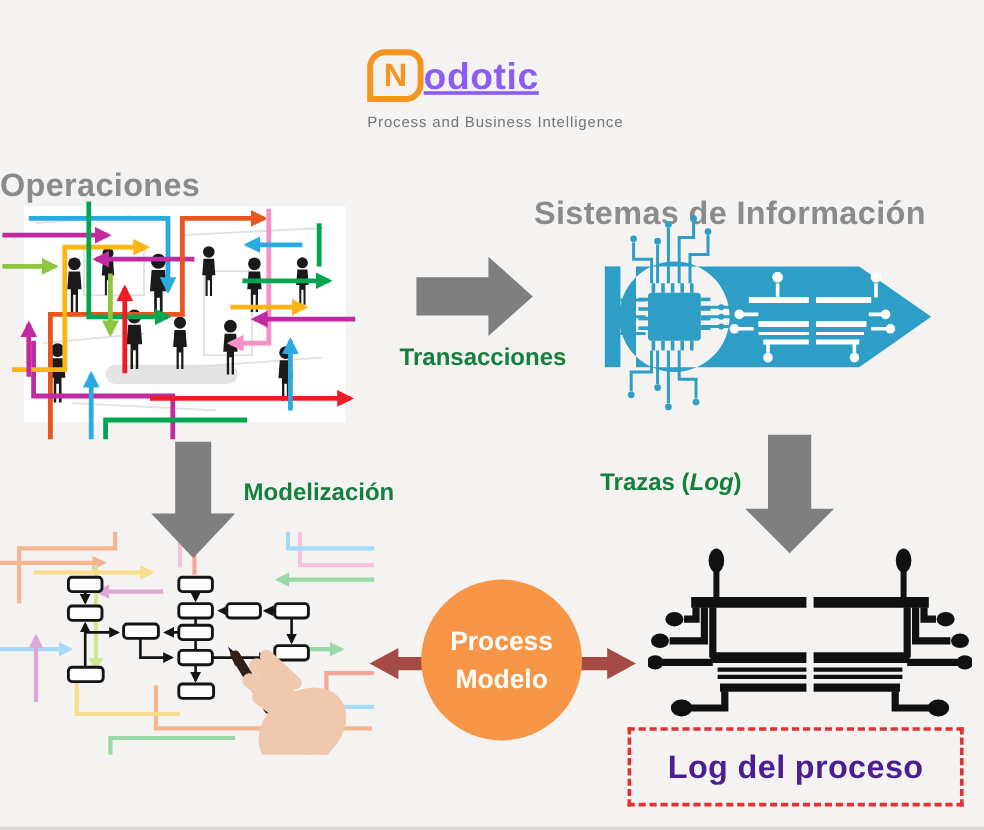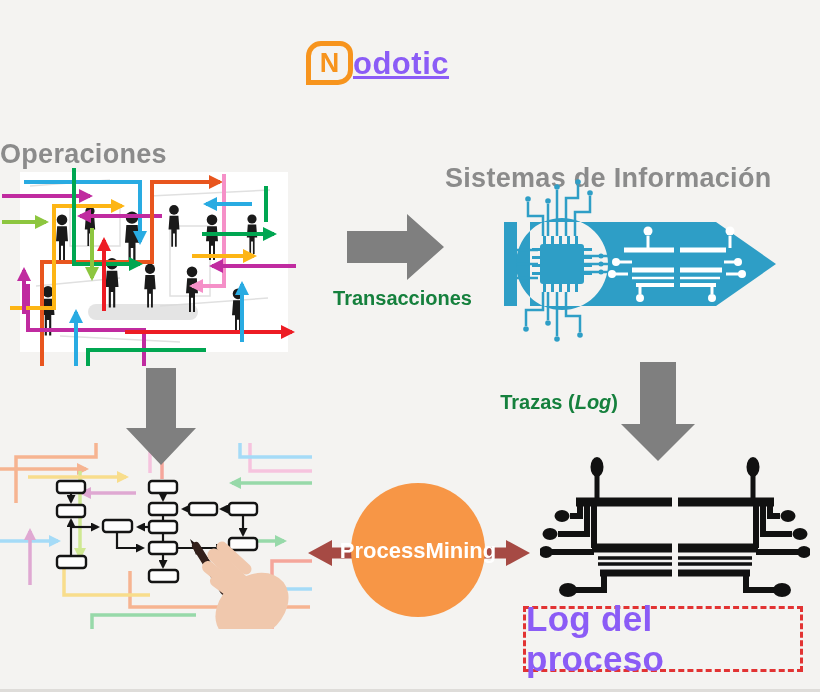--- a/index.html
+++ b/index.html
@@ -25,41 +25,42 @@
   .h-modelo{left:10px;top:614px;width:320px;}
   
   .navy{color:#15803d;font-size:20px;font-weight:600;}
   .lbl-trans{left:330px;top:287px;width:145px;text-align:center;}
   .lbl-model{left:203px;top:400px;}
   .lbl-trazas{left:483px;top:391px;width:135px;text-align:right;}
   .lbl-trazas em{font-style:italic;}
   
   .pm-circle{
     left:351px;top:483px;width:134px;height:134px;border-radius:50%;
-    background:#F79646;color:#fff;display:flex;flex-direction:row;
+    background:#F79646;color:#fff;display:flex;flex-direction:column;
     align-items:center;justify-content:center;font-size:22px;font-weight:600;
     line-height:31px;z-index:6;
   }
   
   .log-box{
     left:523px;top:606px;width:280px;height:66px;box-sizing:border-box;
     border:3px dashed #E23333;display:flex;align-items:center;justify-content:center;
   }
-  .log-box span{font-weight:bold;color:#8b5cf6;font-size:35px;letter-spacing:0.3px;}
+  .log-box span{font-weight:bold;color:#4c1d95;font-size:27px;letter-spacing:0.3px;}
   .z5{z-index:5;}
 </style>
 </head>
 <body>
 
 <div class="stage">
 
   <div class="abs logo-mark">
     <span>N</span>
   </div>
   <div class="abs logo-word">odotic</div>
+  <div class="abs logo-tagline">Process  and Business Intelligence</div>
 
   <div class="abs h-gray h-operaciones">Operaciones</div>
   <div class="abs h-gray h-sistemas">Sistemas de Información</div>
 
   <svg class="abs" style="left:0;top:166px;" width="300" height="202" viewBox="0 0 300 202">
     <defs>
       <marker id="aB" markerUnits="userSpaceOnUse" markerWidth="14" markerHeight="14" refX="11" refY="7" orient="auto">
           <path d="M0,0L14,7L0,14Z" fill="#29ABE2"></path>
         </marker>
       <marker id="aG" markerUnits="userSpaceOnUse" markerWidth="14" markerHeight="14" refX="11" refY="7" orient="auto">
@@ -232,20 +233,21 @@
       <circle cx="240" cy="84" r="4"></circle>
         <circle cx="244" cy="96" r="4"></circle>
       <circle cx="142" cy="120" r="4"></circle>
         <circle cx="214" cy="120" r="4"></circle>
     </g>
   </svg>
 
   <svg class="abs z5" style="left:125px;top:368px;" width="72" height="98" viewBox="0 0 72 98">
     <polygon points="21,0 51,0 51,60 71,60 36,97 1,60 21,60" fill="#7F7F7F"></polygon>
   </svg>
+  <div class="abs navy lbl-model">Modelización</div>
 
   <div class="abs navy lbl-trazas"><span>Trazas (</span><em>Log</em><span>)</span></div>
   <svg class="abs z5" style="left:618px;top:362px;" width="78" height="100" viewBox="0 0 78 100">
     <polygon points="22,0 58,0 58,62 77,62 40,99 3,62 22,62" fill="#7F7F7F"></polygon>
   </svg>
 
   <svg class="abs" style="left:0;top:443px;" width="312" height="186" viewBox="0 0 312 186">
     <defs>
       <marker id="fO" markerUnits="userSpaceOnUse" markerWidth="12" markerHeight="12" refX="9" refY="6" orient="auto">
           <path d="M0,0L12,6L0,12Z" fill="#F6B491"></path>
@@ -333,21 +335,21 @@
       <ellipse cx="252" cy="164" rx="40" ry="30" fill="#F0C8AD" transform="rotate(-38 252 164)"></ellipse>
     </g>
   </svg>
 
   <svg class="abs" style="left:306px;top:537px;" width="226" height="32" viewBox="0 0 226 32">
     <path d="M2,16 L26,3 L26,10.5 L52,10.5 L52,21.5 L26,21.5 L26,29 Z" fill="#A64A44"></path>
     <path d="M224,16 L200,3 L200,10.5 L174,10.5 L174,21.5 L200,21.5 L200,29 Z" fill="#A64A44"></path>
   </svg>
   <div class="abs pm-circle">
     <span>Process</span>
-    <span>Mining</span>
+    <span>Modelo</span>
   </div>
 
   <svg class="abs" style="left:540px;top:452px;" width="270" height="152" viewBox="0 0 270 152">
     <defs>
       <g id="lh" stroke="#111111" fill="none">
         <ellipse cx="57" cy="15" rx="6.5" ry="10" fill="#111111" stroke="none"></ellipse>
         <line x1="57" y1="20" x2="57" y2="50" stroke-width="5"></line>
         <line x1="36" y1="50" x2="132" y2="50" stroke-width="9"></line>
         <polyline points="40,54 40,64 30,64" stroke-width="6"></polyline>
         <ellipse cx="22" cy="64" rx="7.5" ry="6" fill="#111111" stroke="none"></ellipse>

